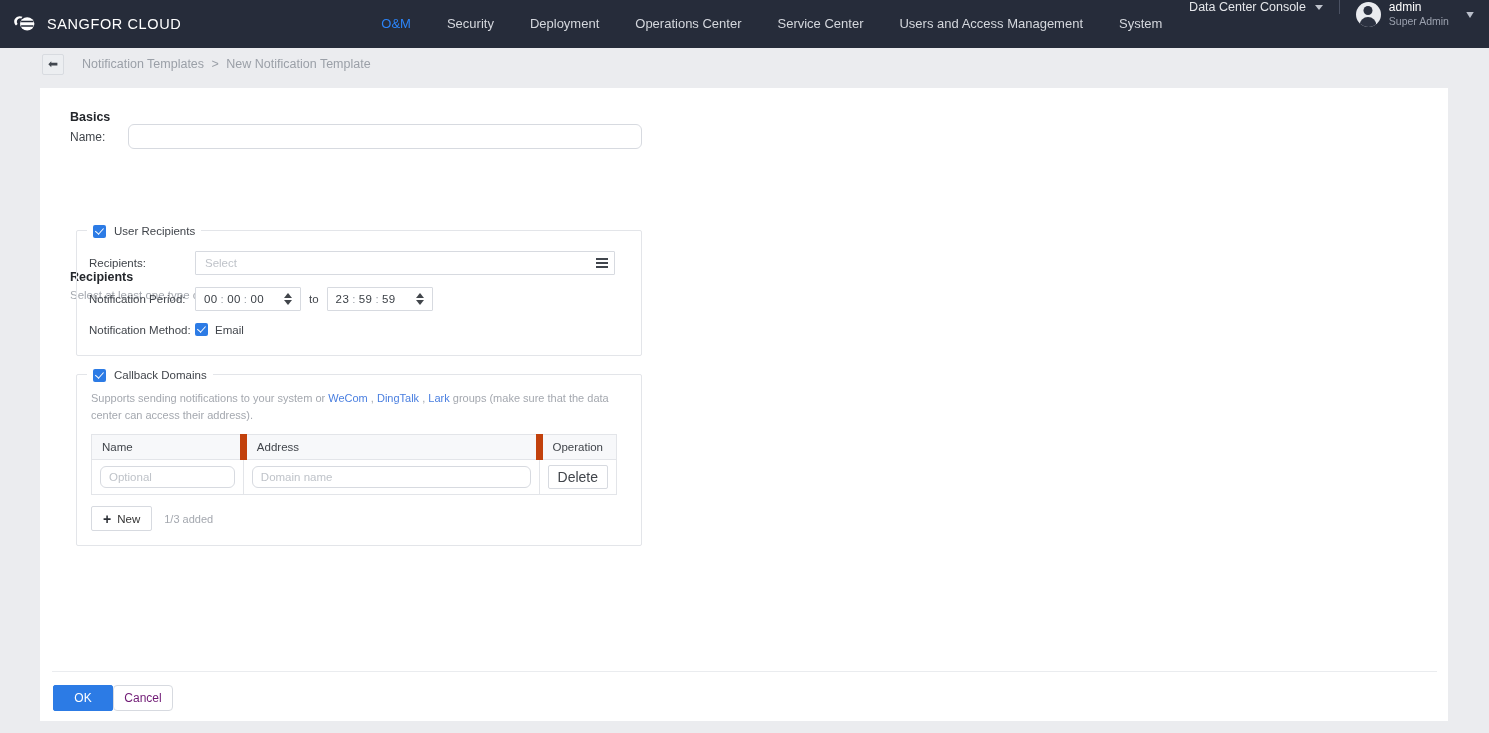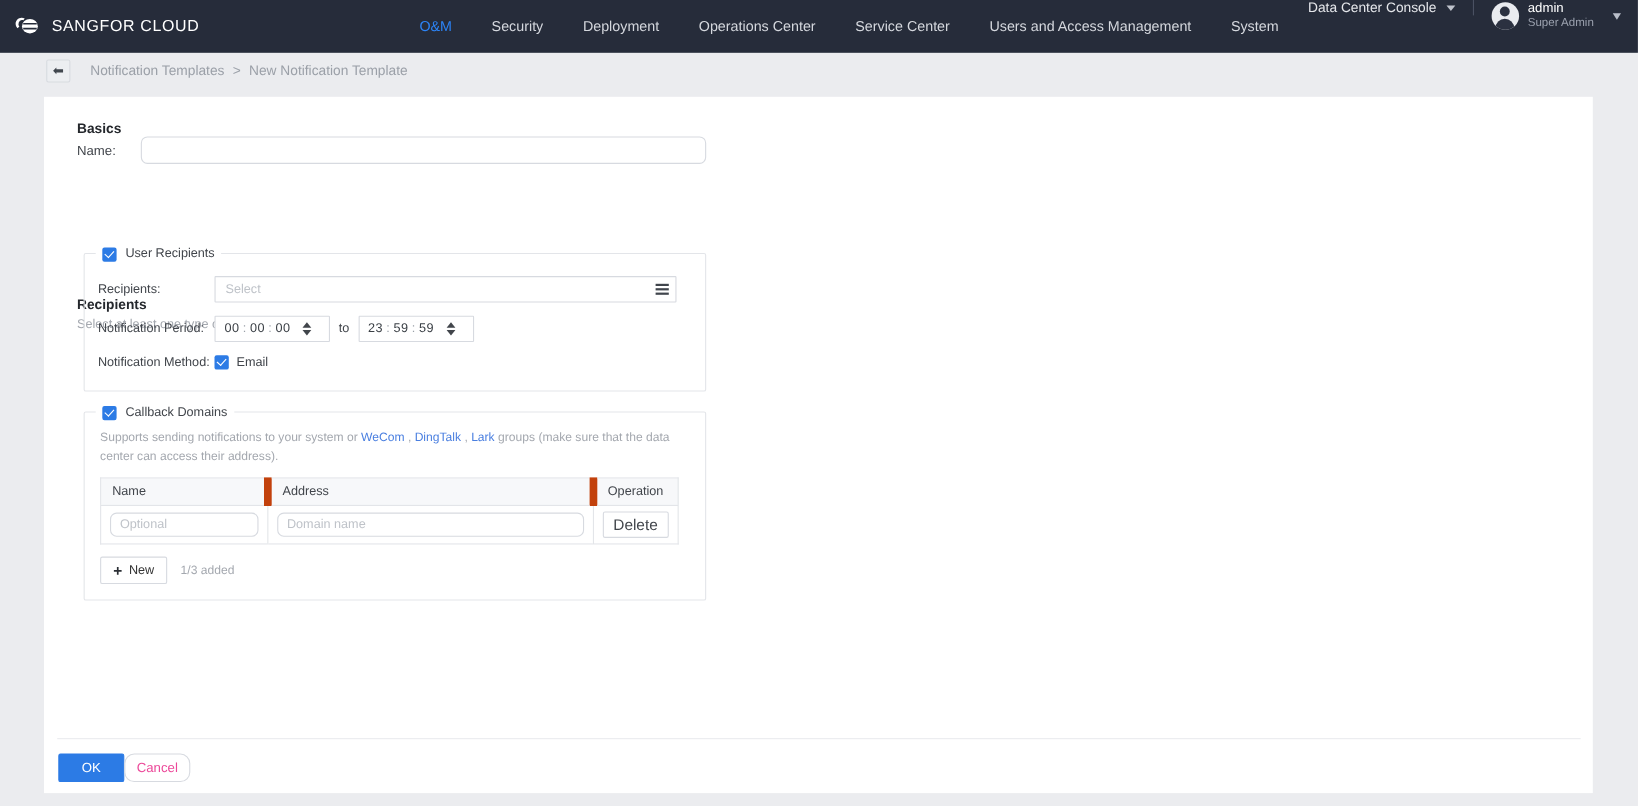--- a/index.html
+++ b/index.html
@@ -185,22 +185,22 @@
     display:block; height: 2px; background: #40454c;
     width: 12px;
   }
   .list-icon i:nth-child(1){ width: 12px; }
   .list-icon i:nth-child(2){ width: 12px; }
   .list-icon i:nth-child(3){ width: 12px; }
 
   .timebox {
     border: 1px solid #d7dae0; background: #fff;
     height: 24px; display: flex; align-items: center;
-    padding: 0 16px 0 8px; border-radius: 1px;
-    gap: 7px;
+    padding: 0 8px 0 8px; border-radius: 1px;
+    gap: 16px;
   }
   .time-val {
     font-size: 11.5px; color: #3a3f45;
     letter-spacing: .4px;
   }
   .time-val .c { color: #9aa0a8; margin: 0 3px; }
   .spin { display: flex; flex-direction: column; gap: 2px; margin-left: 4px; cursor: pointer; }
   .spin .up, .spin .dn {
     width: 0; height: 0;
     border-left: 4px solid transparent;
@@ -274,22 +274,22 @@
   .actions {
     position: absolute; left: 13px; top: 597px;
     display: flex; gap: 0;
   }
   .btn-ok {
     background: #2c7be5; color: #fff; border: 1px solid #2c7be5;
     width: 60px; height: 26px; font-size: 12px; border-radius: 2px;
     cursor: pointer; font-family: "Liberation Sans", sans-serif;
   }
   .btn-cancel {
-    background: #fff; color: #ec4899; border: 1px solid #d7dae0;
-    width: 60px; height: 26px; font-size: 12px; border-radius: 9px;
+    background: #fff; color: #701a75; border: 1px solid #d7dae0;
+    width: 60px; height: 26px; font-size: 12px; border-radius: 4px;
     cursor: pointer; font-family: "Liberation Sans", sans-serif;
   }
 </style>
 </head>
 <body>
 
 <div class="topbar">
   <div class="brand">
     <span>
       <svg class="brand-logo" viewBox="0 0 26 22">

